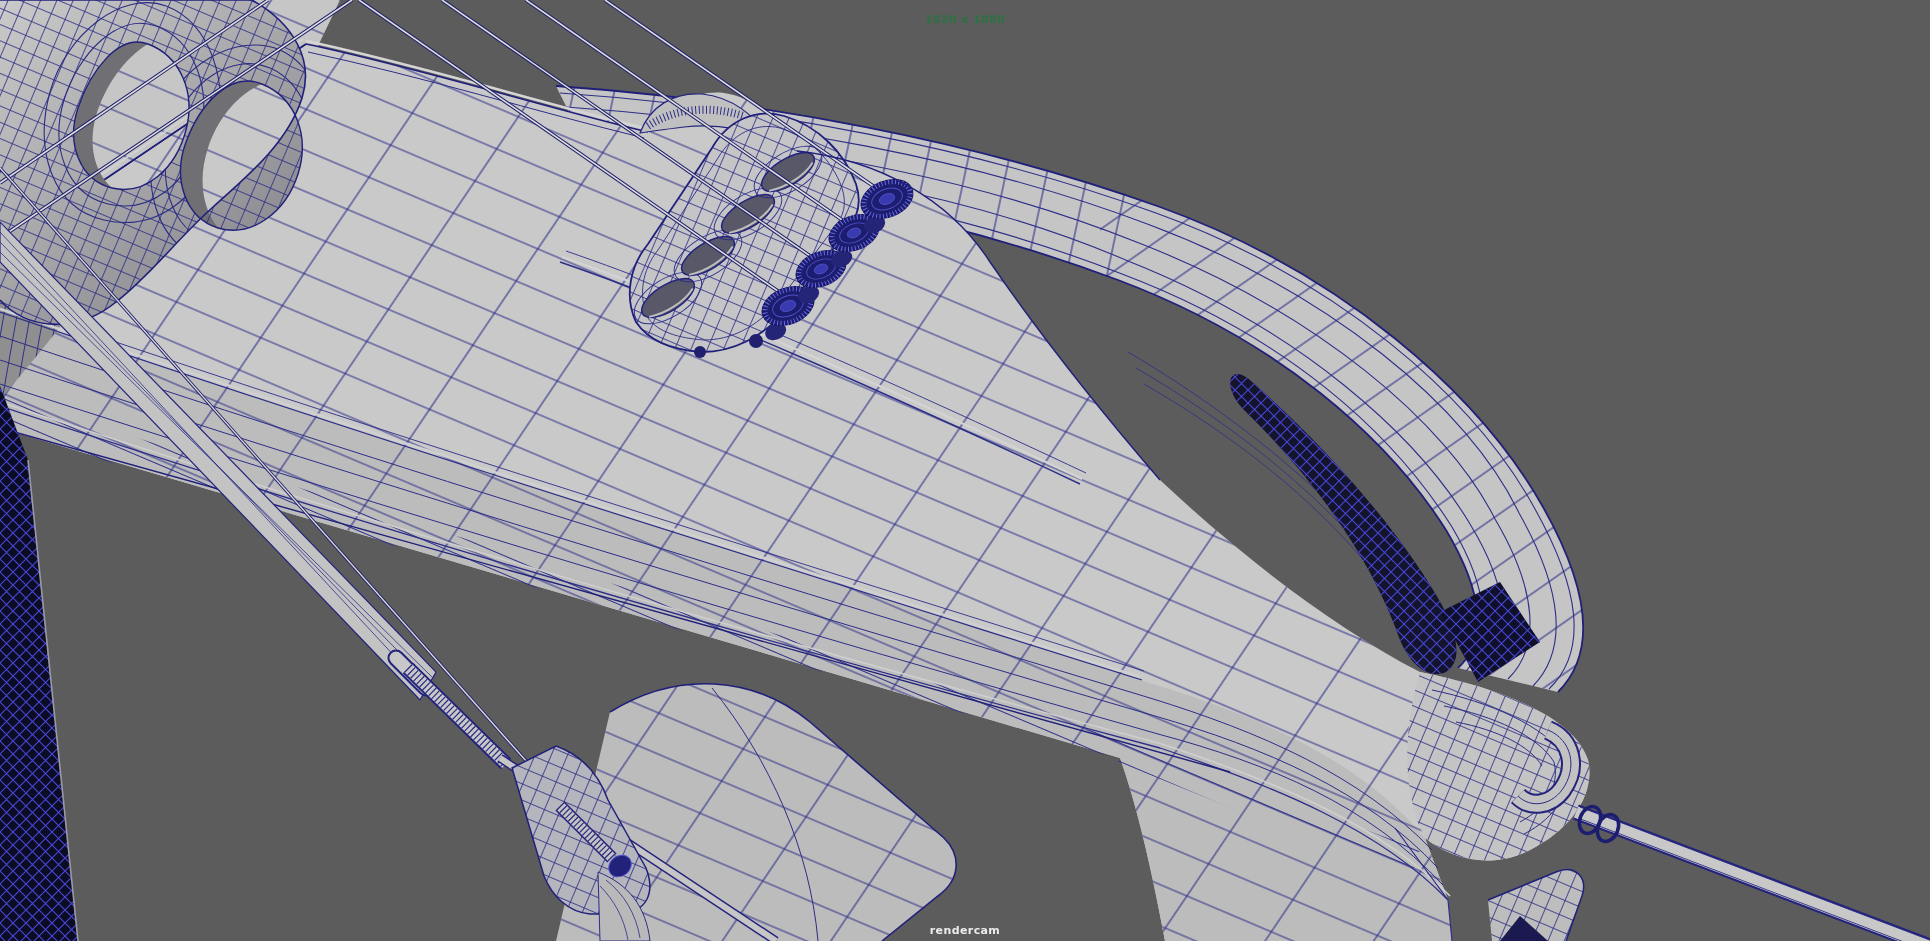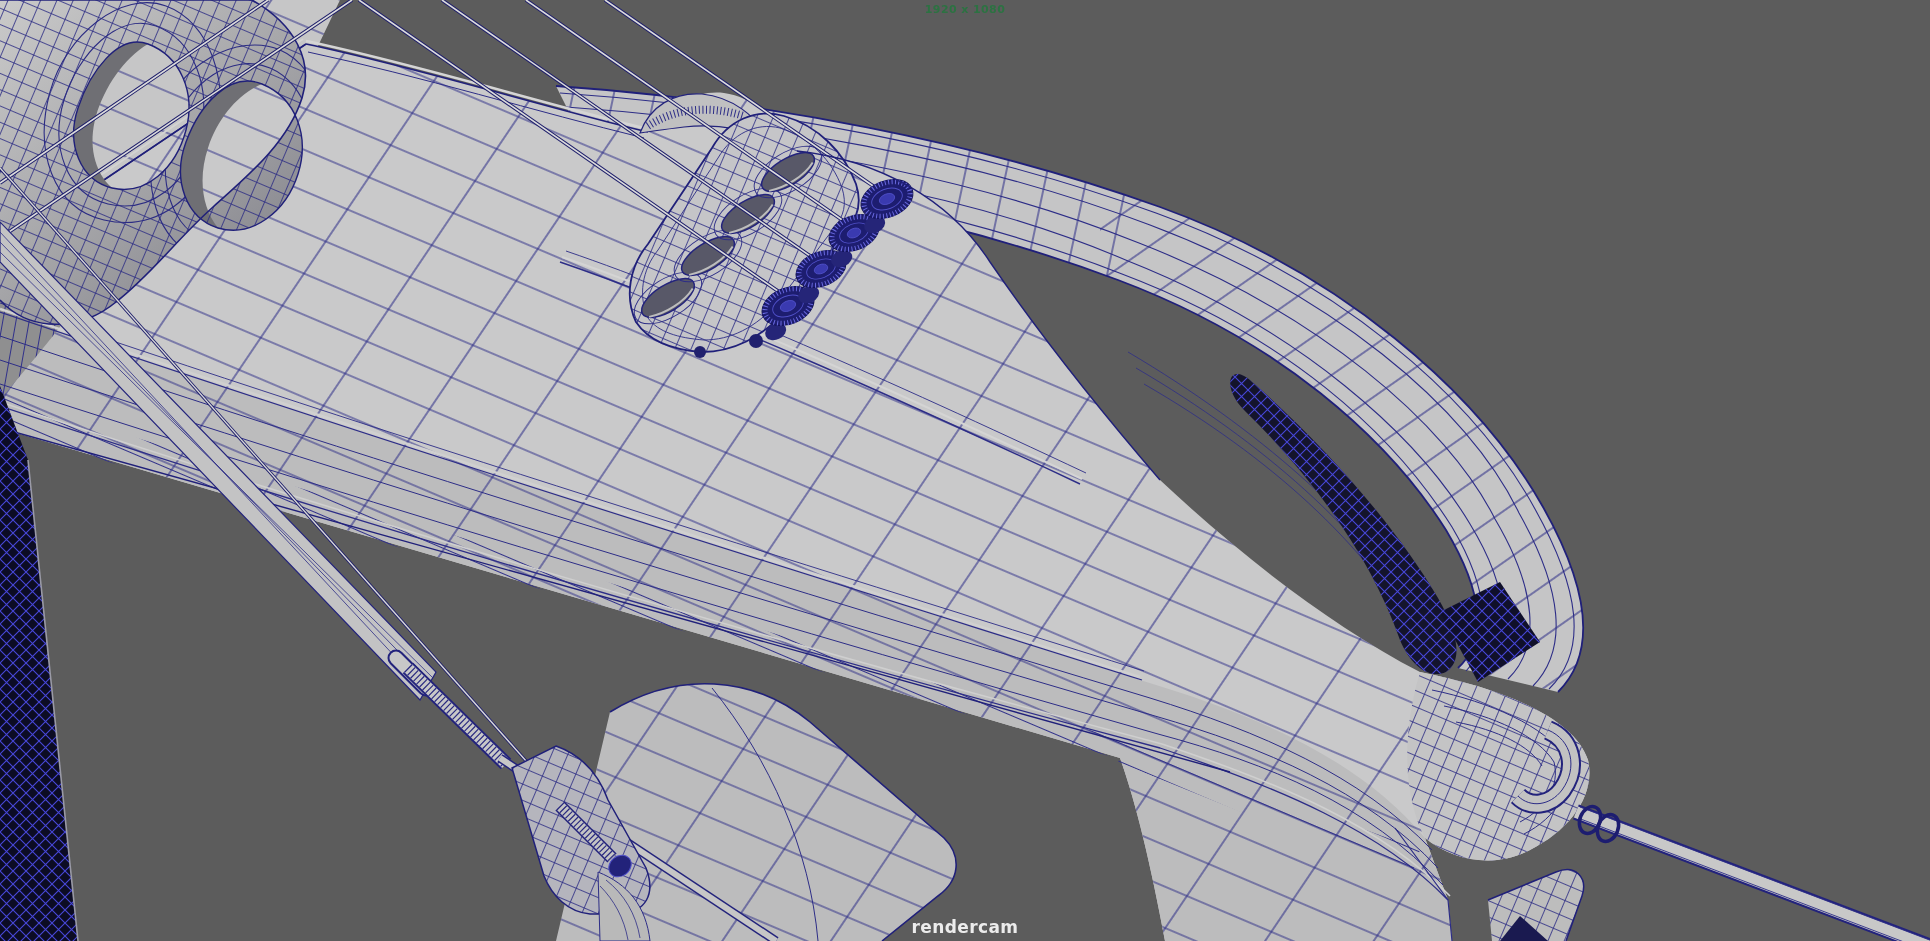--- a/index.html
+++ b/index.html
@@ -11,22 +11,22 @@
     font-family:"DejaVu Sans","Liberation Sans",sans-serif;
   }
   .viewport svg{position:absolute;left:0;top:0;display:block;}
   .hud{
     position:absolute;left:0;right:0;
     text-align:center;
     letter-spacing:0.4px;
     pointer-events:none;
     user-select:none;
   }
-  .hud-top{top:3px;font-size:11px;font-weight:700;color:#2c7242;}
-  .hud-bottom{bottom:4px;font-size:17px;font-weight:600;color:#ececec;}
+  .hud-top{top:13px;font-size:11px;font-weight:700;color:#2c7242;}
+  .hud-bottom{bottom:4px;font-size:11px;font-weight:600;color:#ececec;}
 </style>
 </head>
 <body>
 
 <div class="viewport">
   <svg width="1930" height="941" viewBox="0 0 1930 941">
     <defs>
       <linearGradient id="gScroll" x1="0" y1="0" x2="0.8" y2="1">
         <stop offset="0" stop-color="#cacaca"></stop>
           <stop offset="0.55" stop-color="#a5a5a8"></stop>

